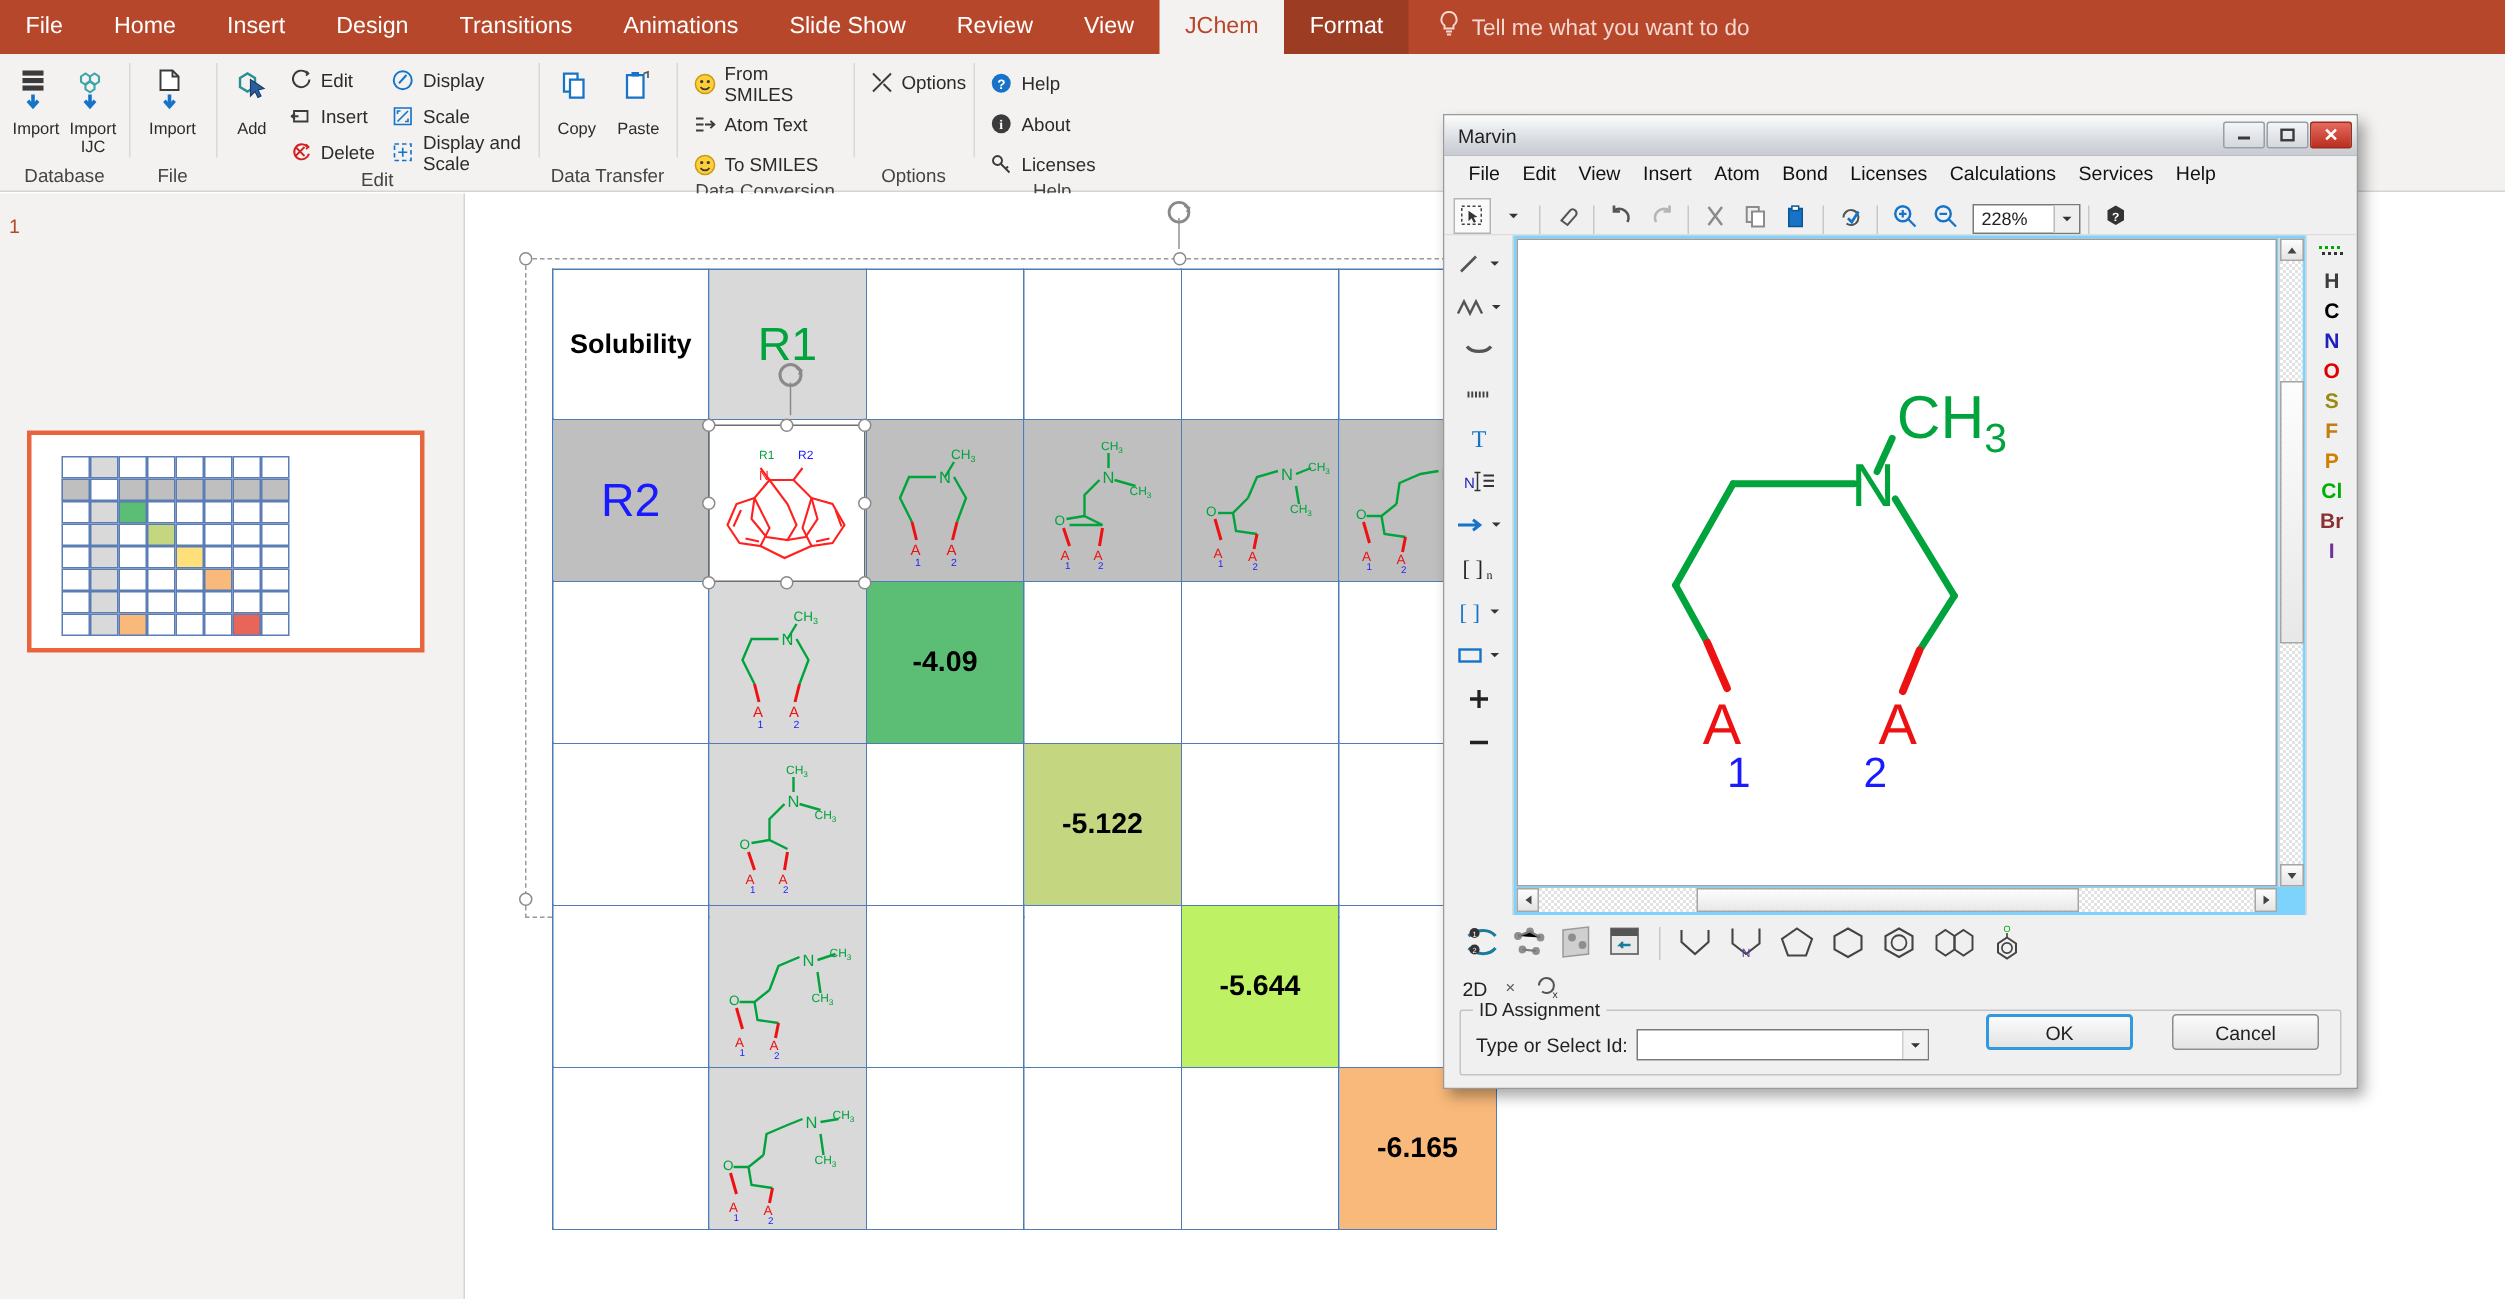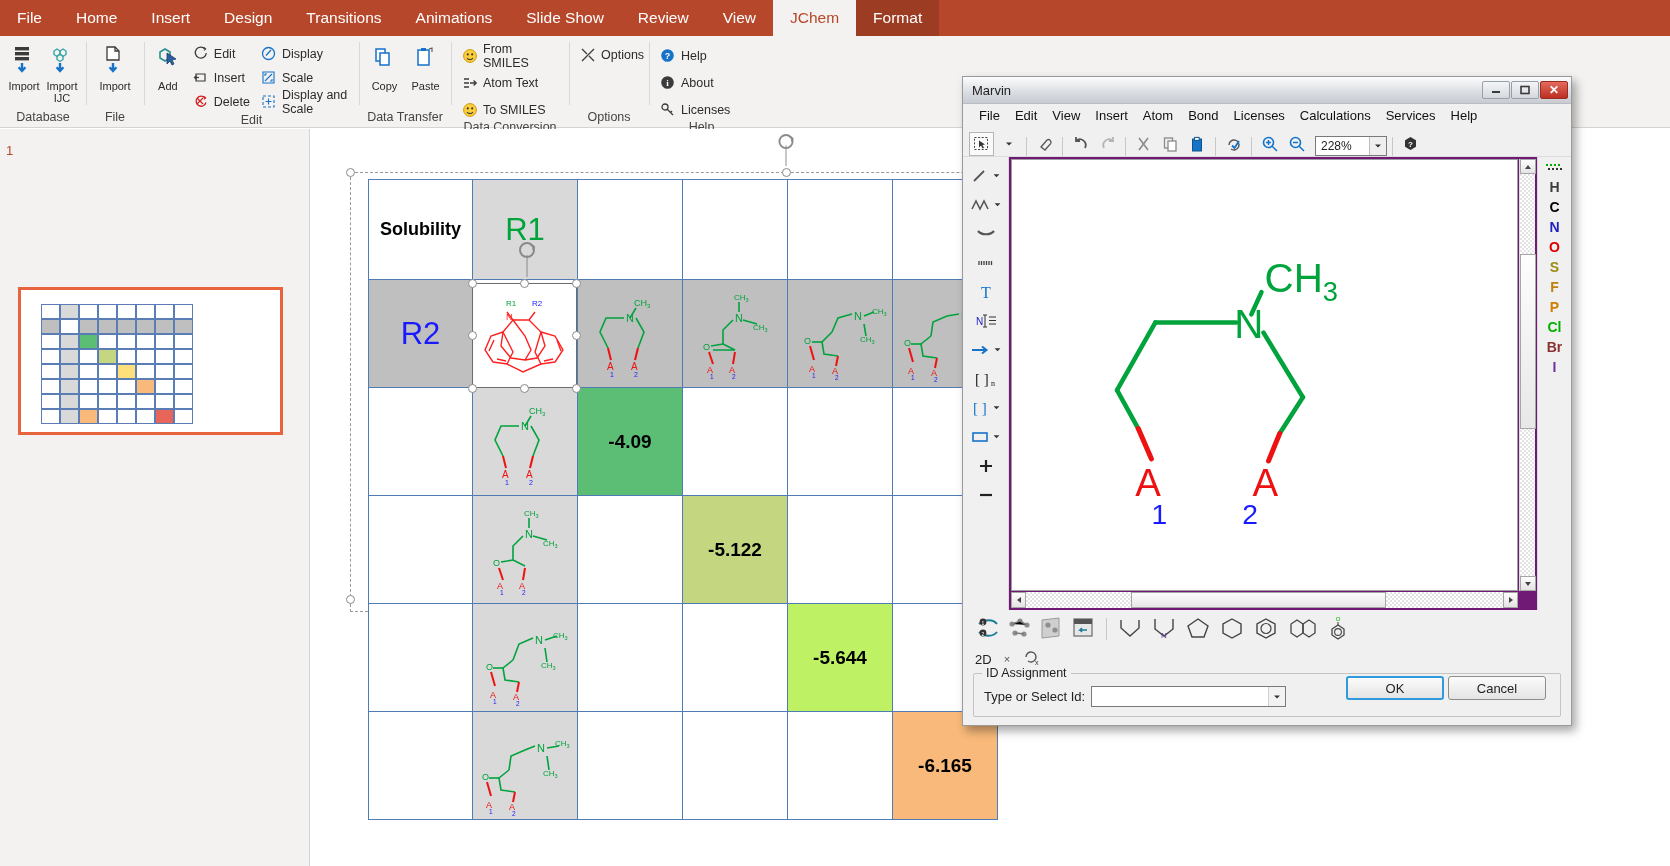--- a/index.html
+++ b/index.html
@@ -149,21 +149,21 @@
   }
   #zoomsel .arrow { margin-left:auto; width:17px; height:18px; border-left:1px solid #bdbdbd;
      background:#efefef; display:flex; align-items:center; justify-content:center;}
 
   #mv-main { position:absolute; left:0; top:80px; right:0; bottom:115px; display:flex; }
   #mv-lefttools {
     width:46px; background:#f0f0f0; border-right:1px solid #dadada;
     display:flex; flex-direction:column; align-items:center; padding-top:6px; gap:3px;
   }
   .ltool { width:40px; height:26px; display:flex; align-items:center; justify-content:center; gap:2px;}
-  #mv-canvaswrap { flex:1; position:relative; background:#701a75; padding:2px; }
+  #mv-canvaswrap { flex:1; position:relative; background:#7dd3fc; padding:2px; }
   #mv-canvas {
     position:absolute; left:2px; top:2px; right:19px; bottom:19px;
     background:#fff; border:1px solid #9e9e9e; overflow:hidden;
   }
   #mv-vscroll { position:absolute; right:2px; top:2px; bottom:19px; width:16px; background:#f0f0f0;
     border-left:1px solid #dcdcdc;}
   #mv-hscroll { position:absolute; left:2px; right:19px; bottom:2px; height:16px; background:#f0f0f0; }
   .scrolltrack{ position:absolute; background: repeating-conic-gradient(#fff 0 25%, #e3e3e3 0 50%) 0 0/4px 4px; }
   .scrollthumb{ position:absolute; background:linear-gradient(#fdfdfd,#e8e8e8); border:1px solid #a6a6a6;}
   .scrollarrow{ position:absolute; background:linear-gradient(#fdfdfd,#e4e4e4); border:1px solid #a6a6a6;
@@ -185,37 +185,46 @@
   #idrow { position:absolute; left:10px; top:12px; display:flex; align-items:center; gap:6px; }
   #idinput { width:195px; height:21px; border:1px solid #7a7a7a; background:#fff; display:flex; }
   #idinput .arrow { margin-left:auto; width:17px; border-left:1px solid #cfcfcf; background:#f2f2f2;
      display:flex; align-items:center; justify-content:center;}
   .dlgbtn {
     width:98px; height:24px; border:1px solid #8d8d8d; border-radius:3px;
     background:linear-gradient(#fbfbfb,#e4e4e4);
     display:flex; align-items:center; justify-content:center; font-size:13px;
   }
   .dlgbtn.default { border:2px solid #3399dd; }
-  #dlgbtns { position:absolute; right:14px; bottom:16px; display:flex; gap:4px;margin-top:16px; }
+  #dlgbtns { position:absolute; right:14px; bottom:16px; display:flex; gap:26px;margin-top:16px; }
 </style>
 </head>
 <body>
 
 <div id="ribbon-tabs">
   <div class="rtab">File</div>
   <div class="rtab">Home</div>
   <div class="rtab">Insert</div>
   <div class="rtab">Design</div>
   <div class="rtab">Transitions</div>
   <div class="rtab">Animations</div>
   <div class="rtab">Slide Show</div>
   <div class="rtab">Review</div>
   <div class="rtab">View</div>
   <div class="rtab active">JChem</div>
   <div class="rtab context">Format</div>
+  <div id="tellme">
+    <span>
+      <svg width="14" height="18" viewBox="0 0 14 18">
+          <path d="M7 1a5 5 0 0 0-3 9v2h6v-2A5 5 0 0 0 7 1z" fill="none" stroke="#f3d9d2" stroke-width="1.3"></path>
+          <path d="M5 14h4M5.6 16h2.8" stroke="#f3d9d2" stroke-width="1.3"></path>
+        </svg>
+    </span>
+    <span>Tell me what you want to do</span>
+  </div>
 </div>
 
 <div id="ribbon-body">
 
   <div class="rgroup" style="width:86px">
     <div class="rgroup-items">
       <div class="bigbtn">
         <span class="ico">
           <svg width="26" height="32" viewBox="0 0 26 32">
             <rect x="4" y="2" width="14" height="3.4" fill="#3b3b3b"></rect>

